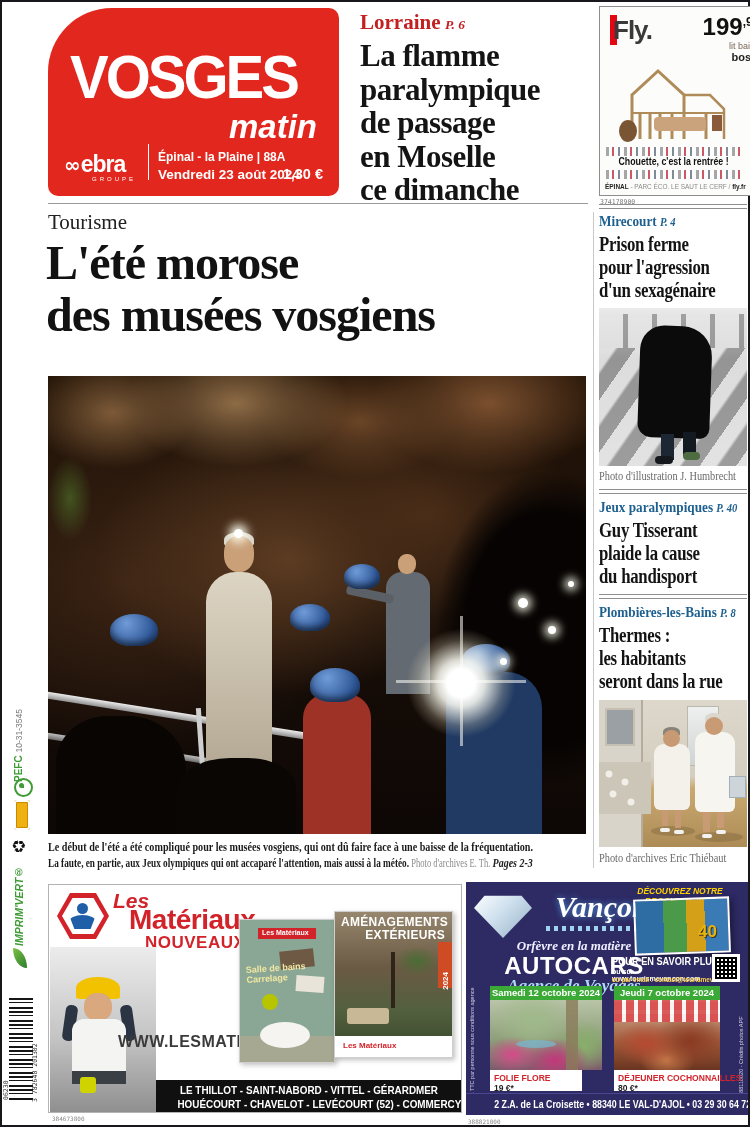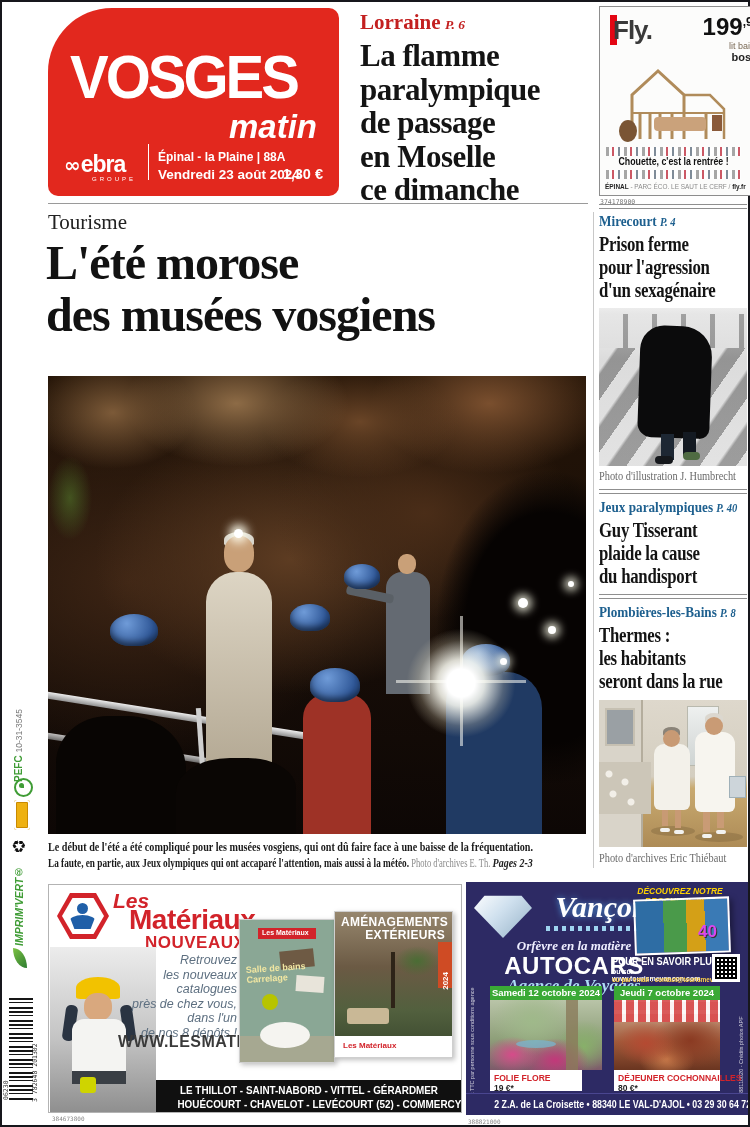--- a/index.html
+++ b/index.html
@@ -199,21 +199,21 @@
   .vs-l{left:3px;top:40px;height:180px;}
   .vs-r{left:272px;top:30px;height:190px;}
   .diamond{left:8px;top:10px;width:58px;height:46px;background:linear-gradient(135deg,#ffffff,#cfe0ee 45%,#93b0c6);clip-path:polygon(50% 100%,0 35%,18% 8%,82% 8%,100% 35%);}
   .van-logo{left:62px;top:8px;width:148px;text-align:center;font:italic 700 30px "Liberation Serif",serif;color:#fff;text-shadow:0 0 6px #4a8fd0;}
   .van-check{left:80px;top:44px;width:112px;height:5px;background:repeating-linear-gradient(90deg,#9fd4f0 0 4px,#2d2a64 4px 8px);}
   .van-tag{left:8px;top:56px;width:200px;text-align:center;font:italic 700 13px "Liberation Serif",serif;color:#eef;}
   .van-main{left:8px;top:70px;width:200px;text-align:center;font:900 24px "Liberation Sans",sans-serif;color:#fff;letter-spacing:.5px;}
   .van-sub{left:8px;top:94px;width:200px;text-align:center;font:italic 700 17px "Liberation Serif",serif;color:#aedcf5;}
   .van-broch{left:150px;top:4px;width:128px;text-align:center;font:italic 900 8.5px "Liberation Sans",sans-serif;color:#ffd200;}
   .van-col{left:168px;top:16px;width:92px;height:52px;background:linear-gradient(90deg,#2e6da4 0 30%,#4a9a4a 30% 55%,#d4a017 55% 75%,#3a7ab5 75% 100%);border:2px solid #fff;transform:rotate(-2deg);box-shadow:3px 3px 6px rgba(0,0,0,.4);}
-  .van-40{left:232px;top:40px;font:900 17px "Liberation Sans",sans-serif;color:#d946ef;text-shadow:1px 1px 0 #333;}
+  .van-40{left:232px;top:40px;font:900 17px "Liberation Sans",sans-serif;color:#eab308;text-shadow:1px 1px 0 #333;}
   .van-more{left:146px;top:74px;width:104px;font:900 10px "Liberation Sans",sans-serif;color:#fff;white-space:nowrap;transform:scaleX(.92);transform-origin:0 0;}
   .van-web{left:146px;top:86px;width:104px;font:700 7px "Liberation Sans",sans-serif;color:#fff;}
   .van-mail{left:146px;top:94px;width:110px;font:700 7px "Liberation Sans",sans-serif;color:#ffd24a;white-space:nowrap;transform:scaleX(.9);transform-origin:0 0;}
   .qr{left:246px;top:72px;width:28px;height:28px;background:#fff;box-shadow:inset 0 0 0 2px #fff;}
   .qr-in{left:249px;top:75px;width:22px;height:22px;background:
       repeating-linear-gradient(0deg,#000 0 2px,rgba(0,0,0,0) 2px 4px),
       repeating-linear-gradient(90deg,#000 0 2px,rgba(255,255,255,.6) 2px 4px);}
   .evt-ban{height:14px;background:#3aa935;color:#fff;text-align:center;font:700 9.5px/14px "Liberation Sans",sans-serif;white-space:nowrap;}
   .eb1{left:24px;top:104px;width:112px;}
   .eb2{left:148px;top:104px;width:106px;}
@@ -415,28 +415,20 @@
     <div class="ab lm-nd">NOUVEAUX DOCKS</div>
     <div class="ab lm-photo">
       <div class="ab lm-kleg1"></div>
       <div class="ab lm-kleg2"></div>
       <div class="ab lm-helmet"></div>
       <div class="ab lm-face"></div>
       <div class="ab lm-torso"></div>
       <div class="ab lm-belt"></div>
       <div class="ab lm-pouch"></div>
     </div>
-    <div class="ab lm-pitch">
-      <div>Retrouvez</div>
-      <div>les nouveaux</div>
-      <div>catalogues</div>
-      <div>près de chez vous,</div>
-      <div>dans l'un</div>
-      <div>de nos 8 dépôts !</div>
-    </div>
     <div class="ab lm-web">WWW.LESMATERIAUX.FR</div>
     <div class="ab cat1">
       <div class="ab cat1-strip">
           <span>Les Matériaux</span>
         </div>
       <div class="ab cat1-tile1"></div>
       <div class="ab cat1-t">Salle de bains Carrelage</div>
       <div class="ab cat1-tile2"></div>
       <div class="ab cat1-dot"></div>
       <div class="ab cat1-floor"></div>

